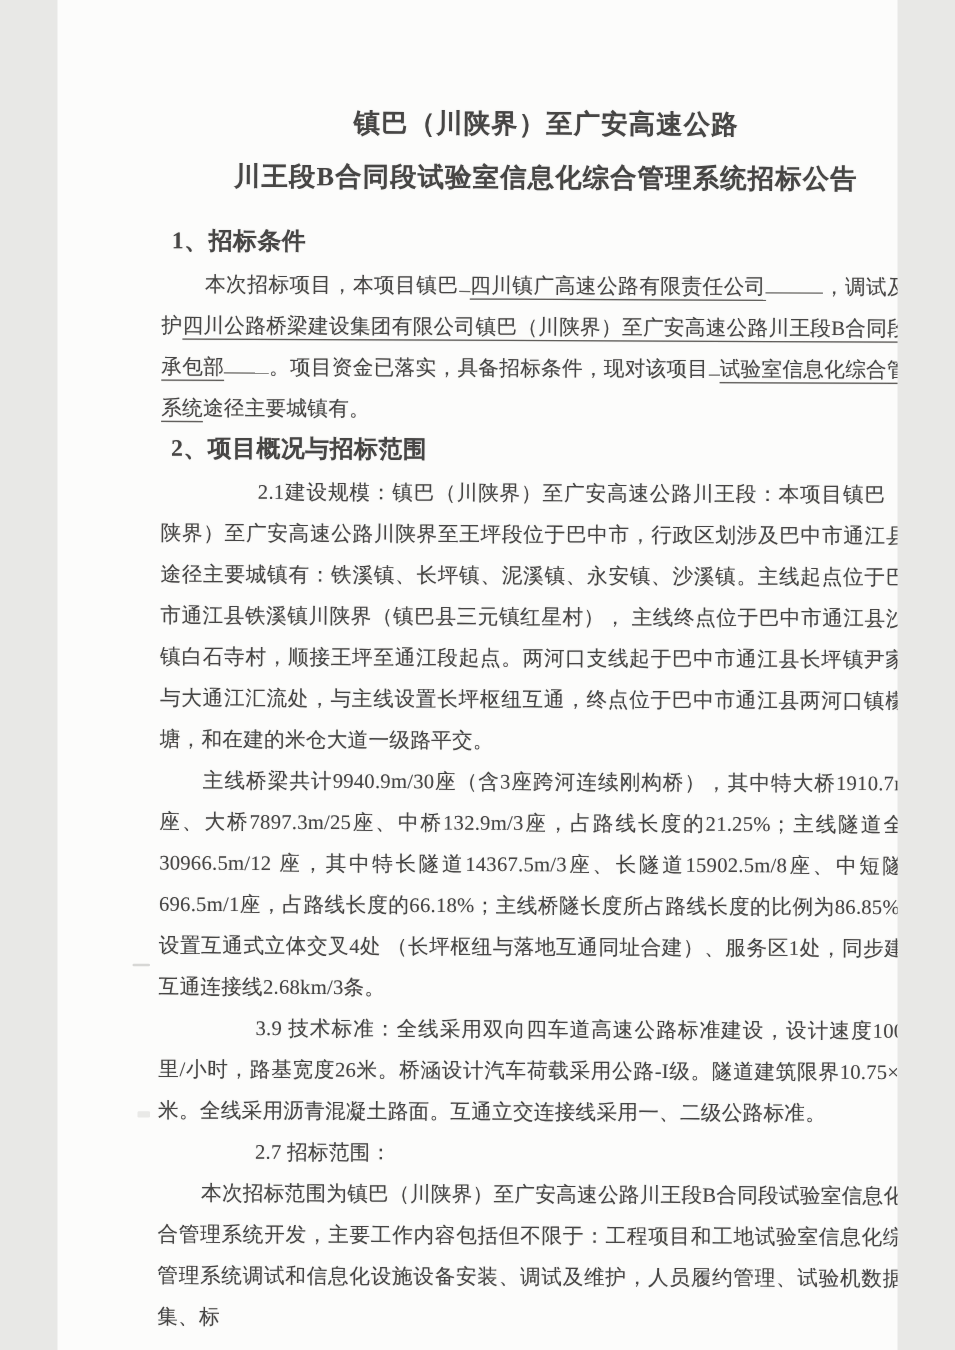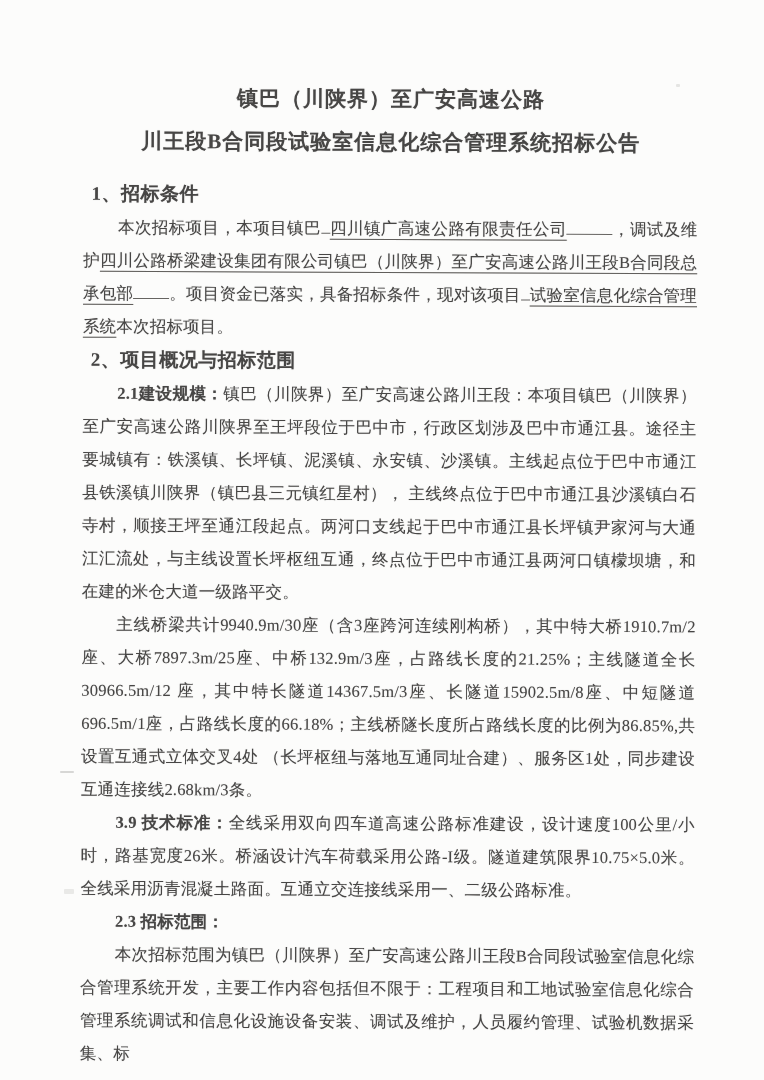--- a/index.html
+++ b/index.html
@@ -1,17 +1,17 @@
 <!DOCTYPE html>
 <html style="--ink: #474645; --paper: #fcfcfb;"><head>
 <meta charset="utf-8">
 <style>
   html,body{margin:0;padding:0;background:#e8e8e6;}
   .page{
-    width:764px;height:1080px;position:relative;overflow:hidden;
+    width:672px;height:1080px;position:relative;overflow:hidden;
     background:var(--paper,#fcfcfb);
     font-family:"Liberation Serif","DejaVu Serif",serif;
     color:var(--ink,#474645);
     margin:0 auto;
   }
   .doc{
     position:absolute;left:84px;top:84px;width:614px;
     transform:rotate(0.25deg);transform-origin:50% 0;
     text-shadow:0 0 1px rgba(92,90,88,0.35);
   }
@@ -35,49 +35,49 @@
     text-decoration:underline;
     text-decoration-thickness:1px;
     text-underline-offset:5px;
     text-decoration-color:rgba(85,83,80,0.9);
   }
   .blank{
     display:inline-block;height:1em;vertical-align:baseline;
     border-bottom:1px solid rgba(85,83,80,0.9);
   }
   .b8{width:9px}.b46{width:46px}.b36{width:36px}
-  .lbl{font-weight:700;}
+  .lbl{font-weight:400;margin-left:43px;}
   .artifact{position:absolute;background:rgba(120,118,115,0.28);border-radius:1px;}
   .a1{left:60px;top:771px;width:14px;height:2px;}
   .a2{left:64px;top:889px;width:10px;height:5px;opacity:.5;}
   .a3{left:676px;top:84px;width:4px;height:3px;opacity:.6;}
 </style>
 </head>
 <body>
 
 <div class="page">
 
   <div class="doc">
 
     <div class="doc-title">镇巴（川陕界）至广安高速公路</div>
     <div class="doc-title second">川王段B合同段试验室信息化综合管理系统招标公告</div>
 
     <div class="sec-heading first">1、招标条件</div>
 
-    <p class="para indent"><span>本次招标项目，本项目镇巴</span><span class="blank b8"></span><span class="ul">四川镇广高速公路有限责任公司</span><span class="blank b46"></span><span>，调试及维护</span><span class="ul">四川公路桥梁建设集团有限公司镇巴（川陕界）至广安高速公路川王段B合同段总承包部</span><span class="blank b36"></span><span>。项目资金已落实，具备招标条件，现对该项目</span><span class="blank b8"></span><span class="ul">试验室信息化综合管理系统</span><span>本次招标项目。</span></p>
+    <p class="para indent"><span>本次招标项目，本项目镇巴</span><span class="blank b8"></span><span class="ul">四川镇广高速公路有限责任公司</span><span class="blank b46"></span><span>，调试及维护</span><span class="ul">四川公路桥梁建设集团有限公司镇巴（川陕界）至广安高速公路川王段B合同段总承包部</span><span class="blank b36"></span><span>。项目资金已落实，具备招标条件，现对该项目</span><span class="blank b8"></span><span class="ul">试验室信息化综合管理系统</span><span>途径主要城镇有。</span></p>
 
     <div class="sec-heading">2、项目概况与招标范围</div>
 
     <p class="para indent"><b class="lbl">2.1建设规模：</b><span>镇巴（川陕界）至广安高速公路川王段：本项目镇巴（川陕界）至广安高速公路川陕界至王坪段位于巴中市，行政区划涉及巴中市通江县。途径主要城镇有：铁溪镇、长坪镇、泥溪镇、永安镇、沙溪镇。主线起点位于巴中市通江县铁溪镇川陕界（镇巴县三元镇红星村）， 主线终点位于巴中市通江县沙溪镇白石寺村，顺接王坪至通江段起点。两河口支线起于巴中市通江县长坪镇尹家河与大通江汇流处，与主线设置长坪枢纽互通，终点位于巴中市通江县两河口镇檬坝塘，和在建的米仓大道一级路平交。</span></p>
 
     <p class="para indent"><span>主线桥梁共计9940.9m/30座（含3座跨河连续刚构桥），其中特大桥1910.7m/2座、大桥7897.3m/25座、中桥132.9m/3座，占路线长度的21.25%；主线隧道全长30966.5m/12 座，其中特长隧道14367.5m/3座、长隧道15902.5m/8座、中短隧道696.5m/1座，占路线长度的66.18%；主线桥隧长度所占路线长度的比例为86.85%,共设置互通式立体交叉4处 （长坪枢纽与落地互通同址合建）、服务区1处，同步建设互通连接线2.68km/3条。</span></p>
 
     <p class="para indent"><b class="lbl">3.9 技术标准：</b><span>全线采用双向四车道高速公路标准建设，设计速度100公里/小时，路基宽度26米。桥涵设计汽车荷载采用公路-I级。隧道建筑限界10.75×5.0米。全线采用沥青混凝土路面。互通立交连接线采用一、二级公路标准。</span></p>
 
-    <p class="para indent"><b class="lbl">2.3 招标范围：</b></p>
+    <p class="para indent"><b class="lbl">2.7 招标范围：</b></p>
 
     <p class="para indent"><span>本次招标范围为镇巴（川陕界）至广安高速公路川王段B合同段试验室信息化综合管理系统开发，主要工作内容包括但不限于：工程项目和工地试验室信息化综合管理系统调试和信息化设施设备安装、调试及维护，人员履约管理、试验机数据采集、标</span></p>
 
   </div>
 
   <div class="artifact a1"></div>
   <div class="artifact a2"></div>
   <div class="artifact a3"></div>
 
 </div>

